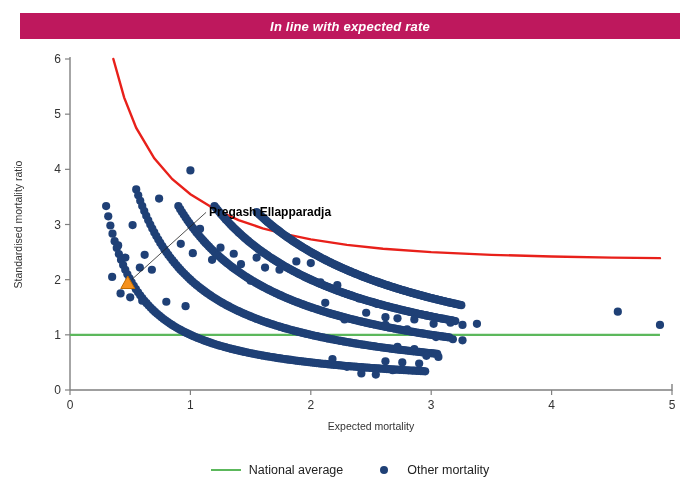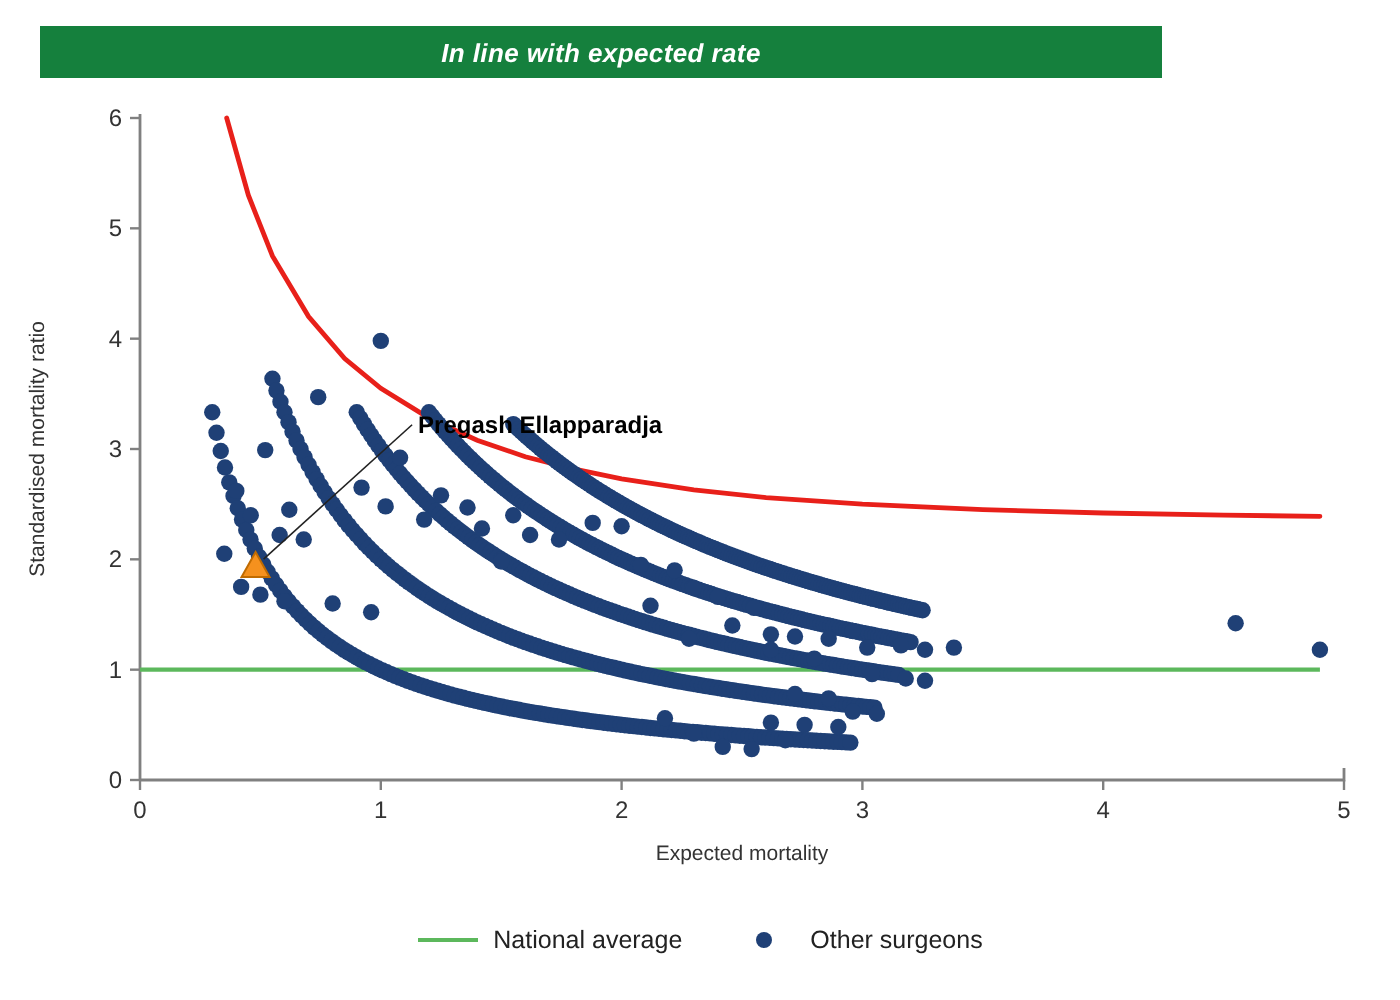--- a/index.html
+++ b/index.html
@@ -7,22 +7,22 @@
   body{
     width:700px;height:500px;
     background:#ffffff;
     font-family:"Liberation Sans", sans-serif;
     overflow:hidden;
     position:relative;
   }
   #banner{
     position:absolute;
     left:20px; top:13px;
-    width:561px; height:26px;
-    background:#15803d;
+    width:660px; height:26px;
+    background:#be185d;
     display:flex; align-items:center; justify-content:center;
   }
   #banner-text{
     color:#ffffff;
     font-size:13px;
     font-style:italic;
     font-weight:bold;
     letter-spacing:.2px;
   }
   #plot-area{
@@ -920,15 +920,15 @@
     </svg>
 </div>
 
 <div id="legend">
     <div class="legend-item">
       <span class="sw-line" style="border-top-color: rgb(92, 184, 92);"></span>
       <span class="legend-label">National average</span>
     </div>
     <div class="legend-item">
       <span class="sw-dot" style="background: rgb(31, 64, 118);"></span>
-      <span class="legend-label">Other surgeons</span>
+      <span class="legend-label">Other mortality</span>
     </div>
   </div>
 
 </body></html>

